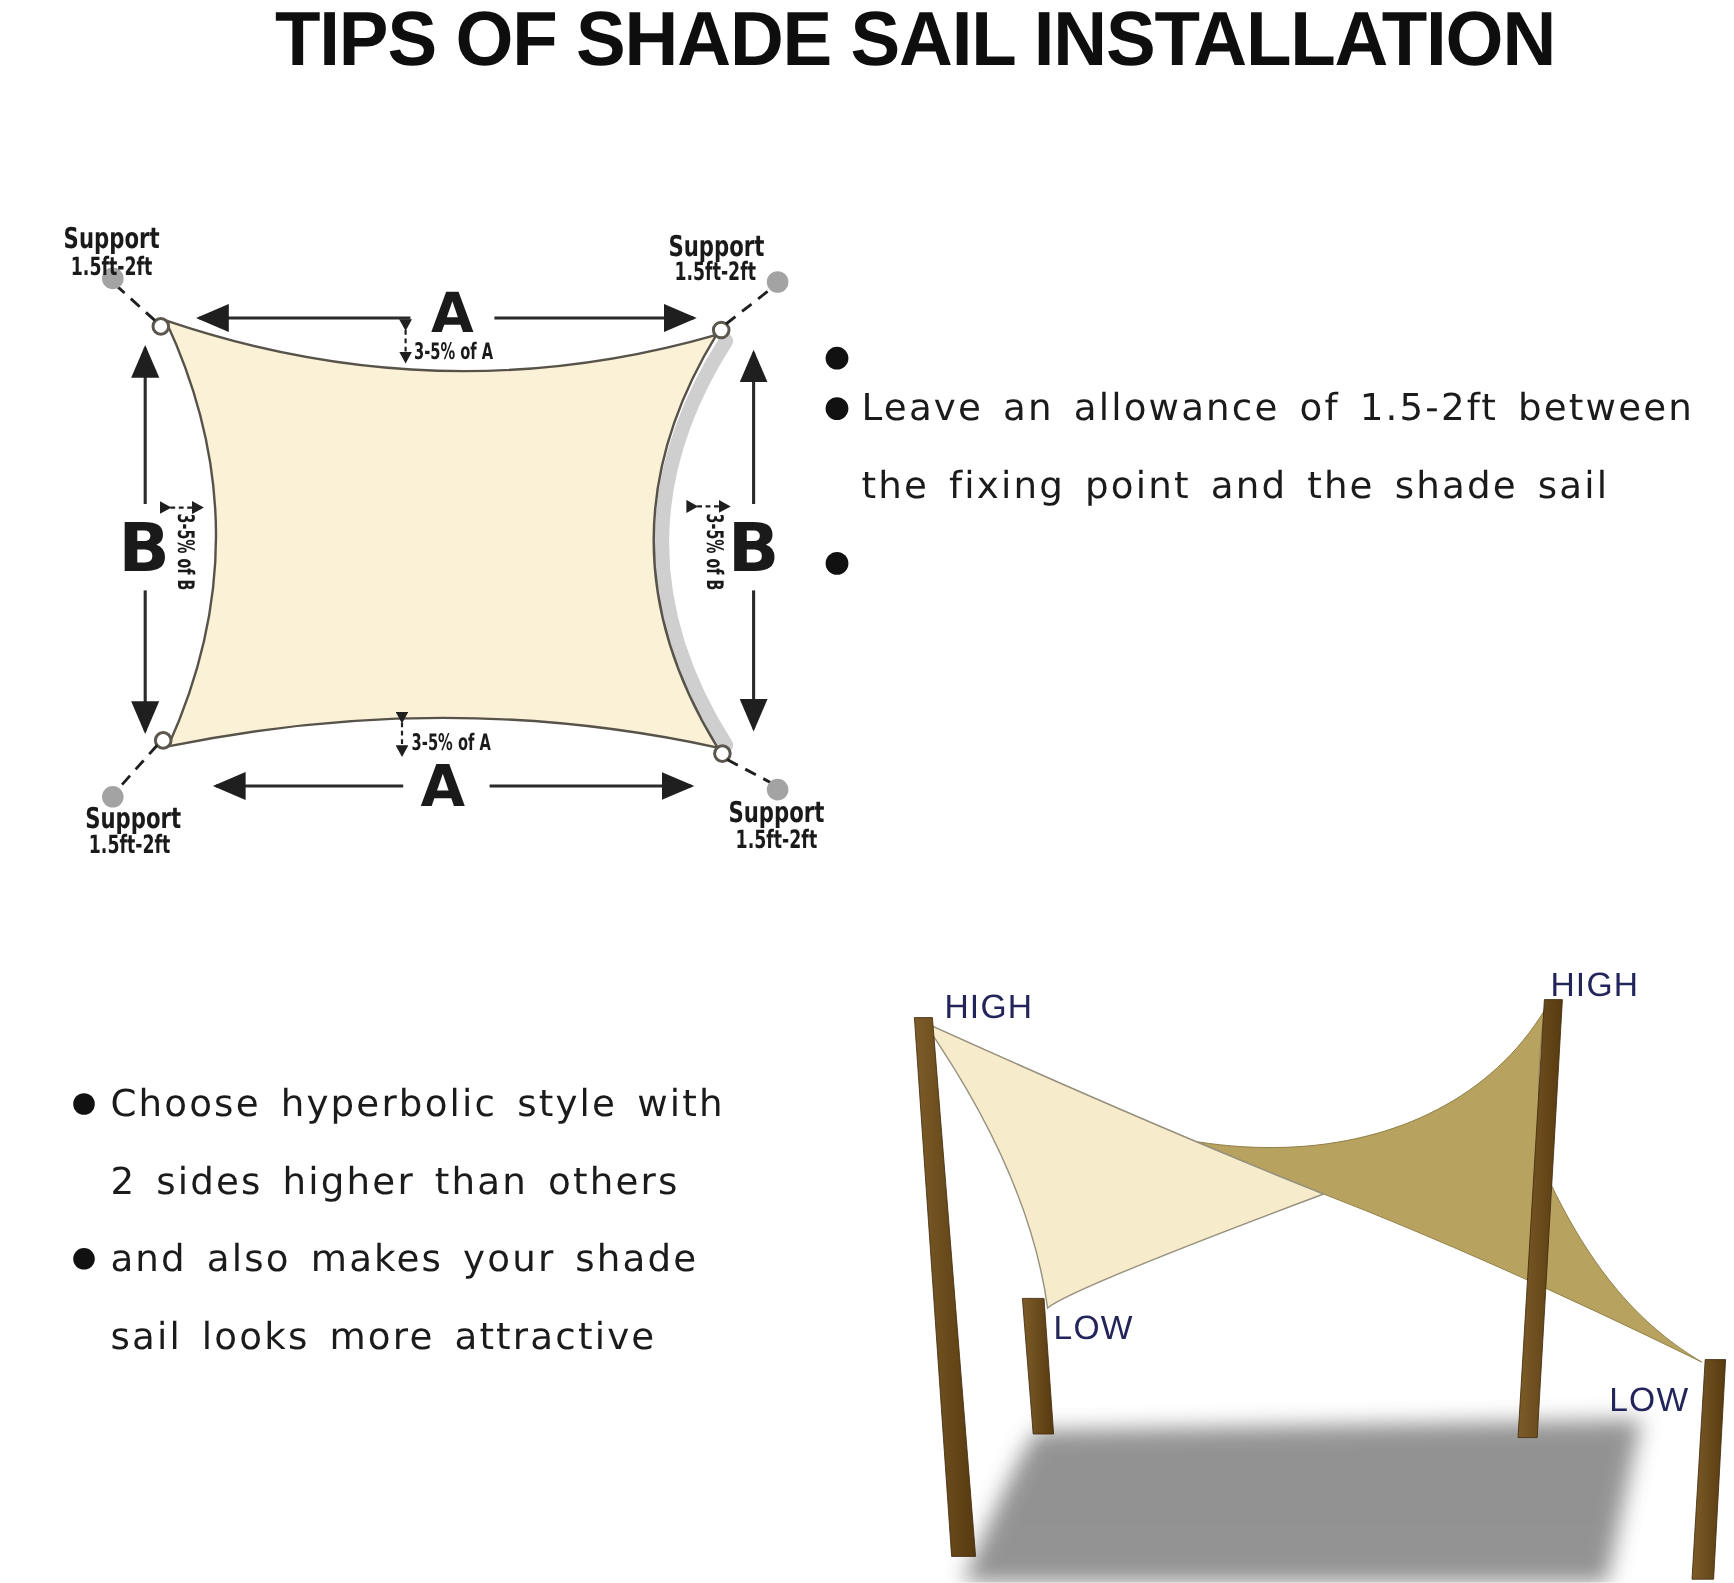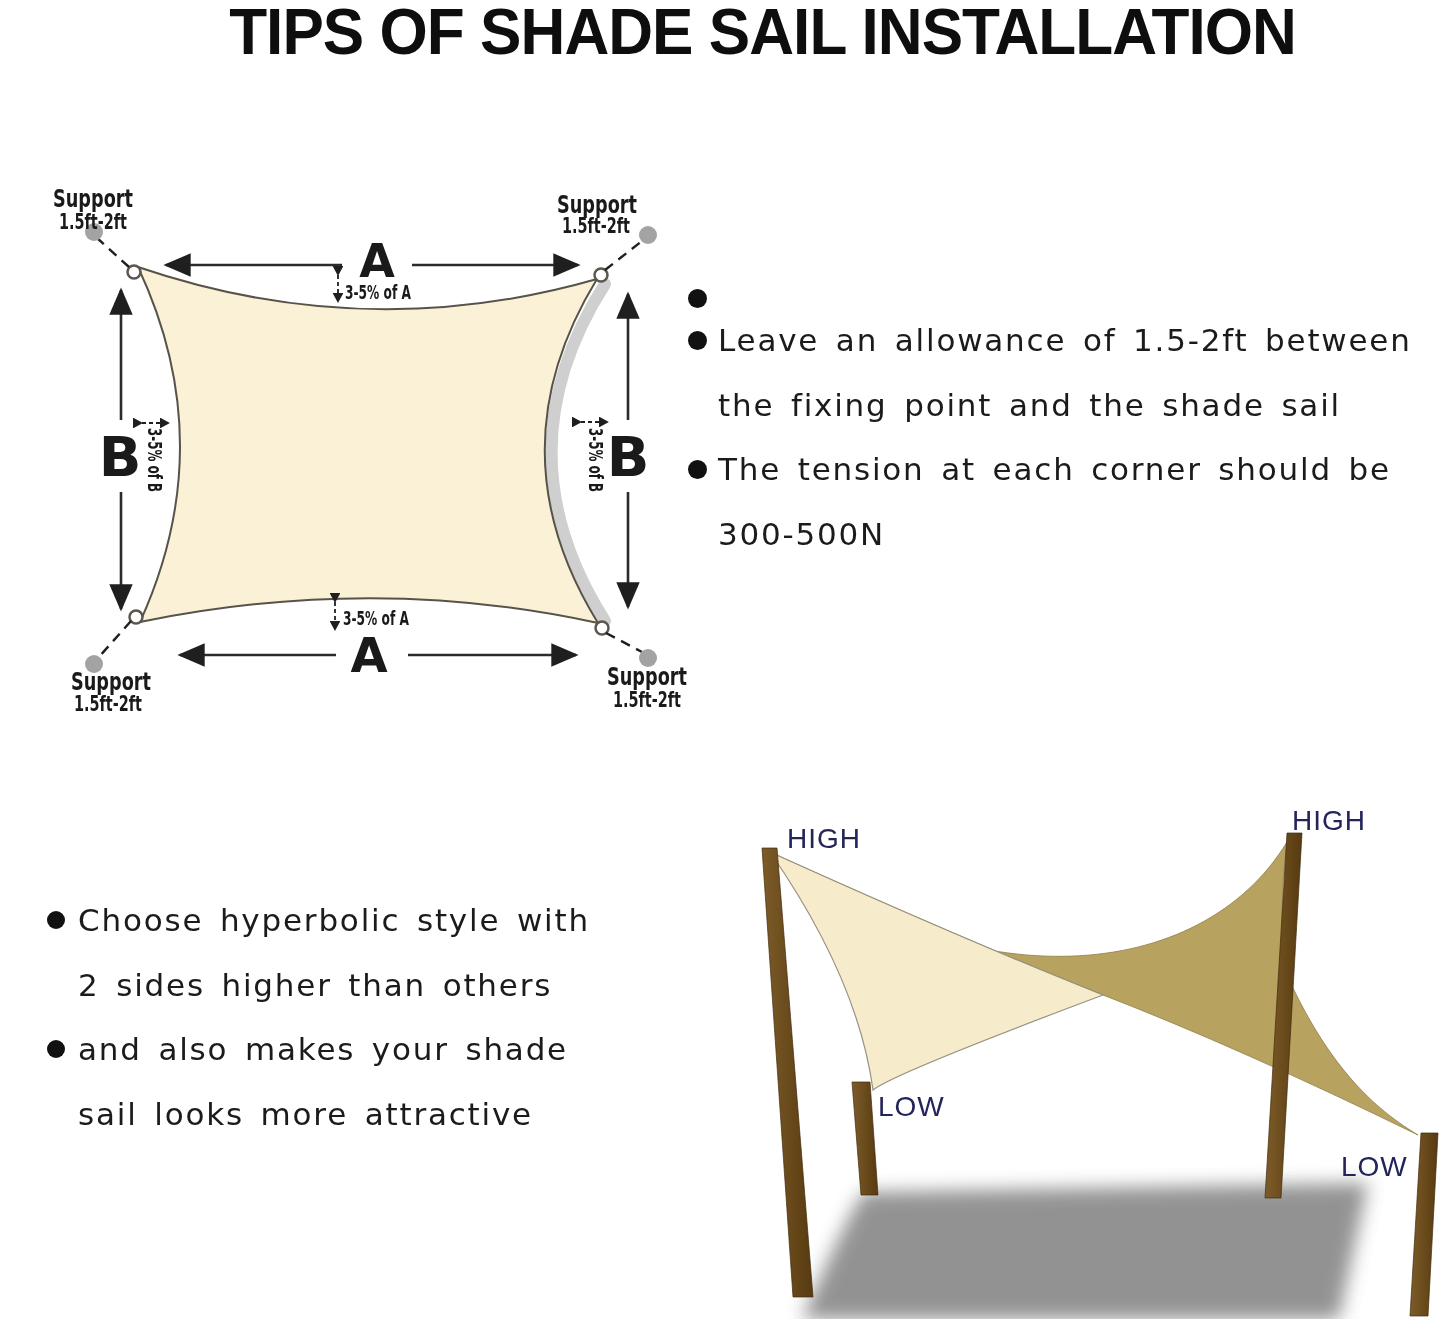--- a/index.html
+++ b/index.html
@@ -6,21 +6,21 @@
   .page{position:relative;width:1445px;height:1319px;background:#fff;overflow:hidden;
         font-family:"DejaVu Sans",sans-serif;color:#1b1b1b;margin-left:40px;}
   .title{position:absolute;left:0;right:0;top:2px;text-align:center;
          font-family:"Liberation Sans",sans-serif;font-weight:bold;font-size:64px;
          letter-spacing:-1px;color:#0e0e0e;transform:scaleX(0.97);line-height:60px;white-space:nowrap;}
   svg{position:absolute;overflow:visible;}
   .diagram-svg{left:0;top:150px;}
   .illus-svg{left:660px;top:780px;}
   .tips{position:absolute;font-size:31px;line-height:64.5px;letter-spacing:1.8px;word-spacing:5px;}
   .tips-right{left:648px;top:266px;width:800px;}
-  .tips-left{left:7px;top:888px;width:630px;}
+  .tips-left{left:21px;top:888px;width:630px;}
   .tip{display:flex;align-items:flex-start;}
   .dot{flex:0 0 auto;width:19px;height:19px;border-radius:50%;background:#111;margin-top:23px;}
   .tips-left .dot{width:18px;height:18px;}
   .lines{padding-left:11px;}
   .tips-left .lines{padding-left:13px;}
   .ln{white-space:nowrap;}
   text{font-family:"DejaVu Sans",sans-serif;fill:#1a1a1a;}
   .illus-label{font-family:"Liberation Sans",sans-serif;font-size:28px;fill:#23245A;letter-spacing:1px;}
 </style>
 </head>
@@ -103,24 +103,20 @@
     </div>
     <div class="tip">
       <span class="dot"></span>
       <div class="lines">
         <div class="ln">Leave an allowance of 1.5-2ft between</div>
         <div class="ln">the fixing point and the shade sail</div>
       </div>
     </div>
     <div class="tip">
       <span class="dot"></span>
-      <div class="lines">
-        <div class="ln">The tension at each corner should be</div>
-        <div class="ln">300-500N</div>
-      </div>
     </div>
   </div>
 
   <div class="tips tips-left">
     <div class="tip">
       <span class="dot"></span>
       <div class="lines">
         <div class="ln">Choose hyperbolic style with</div>
         <div class="ln">2 sides higher than others</div>
       </div>

